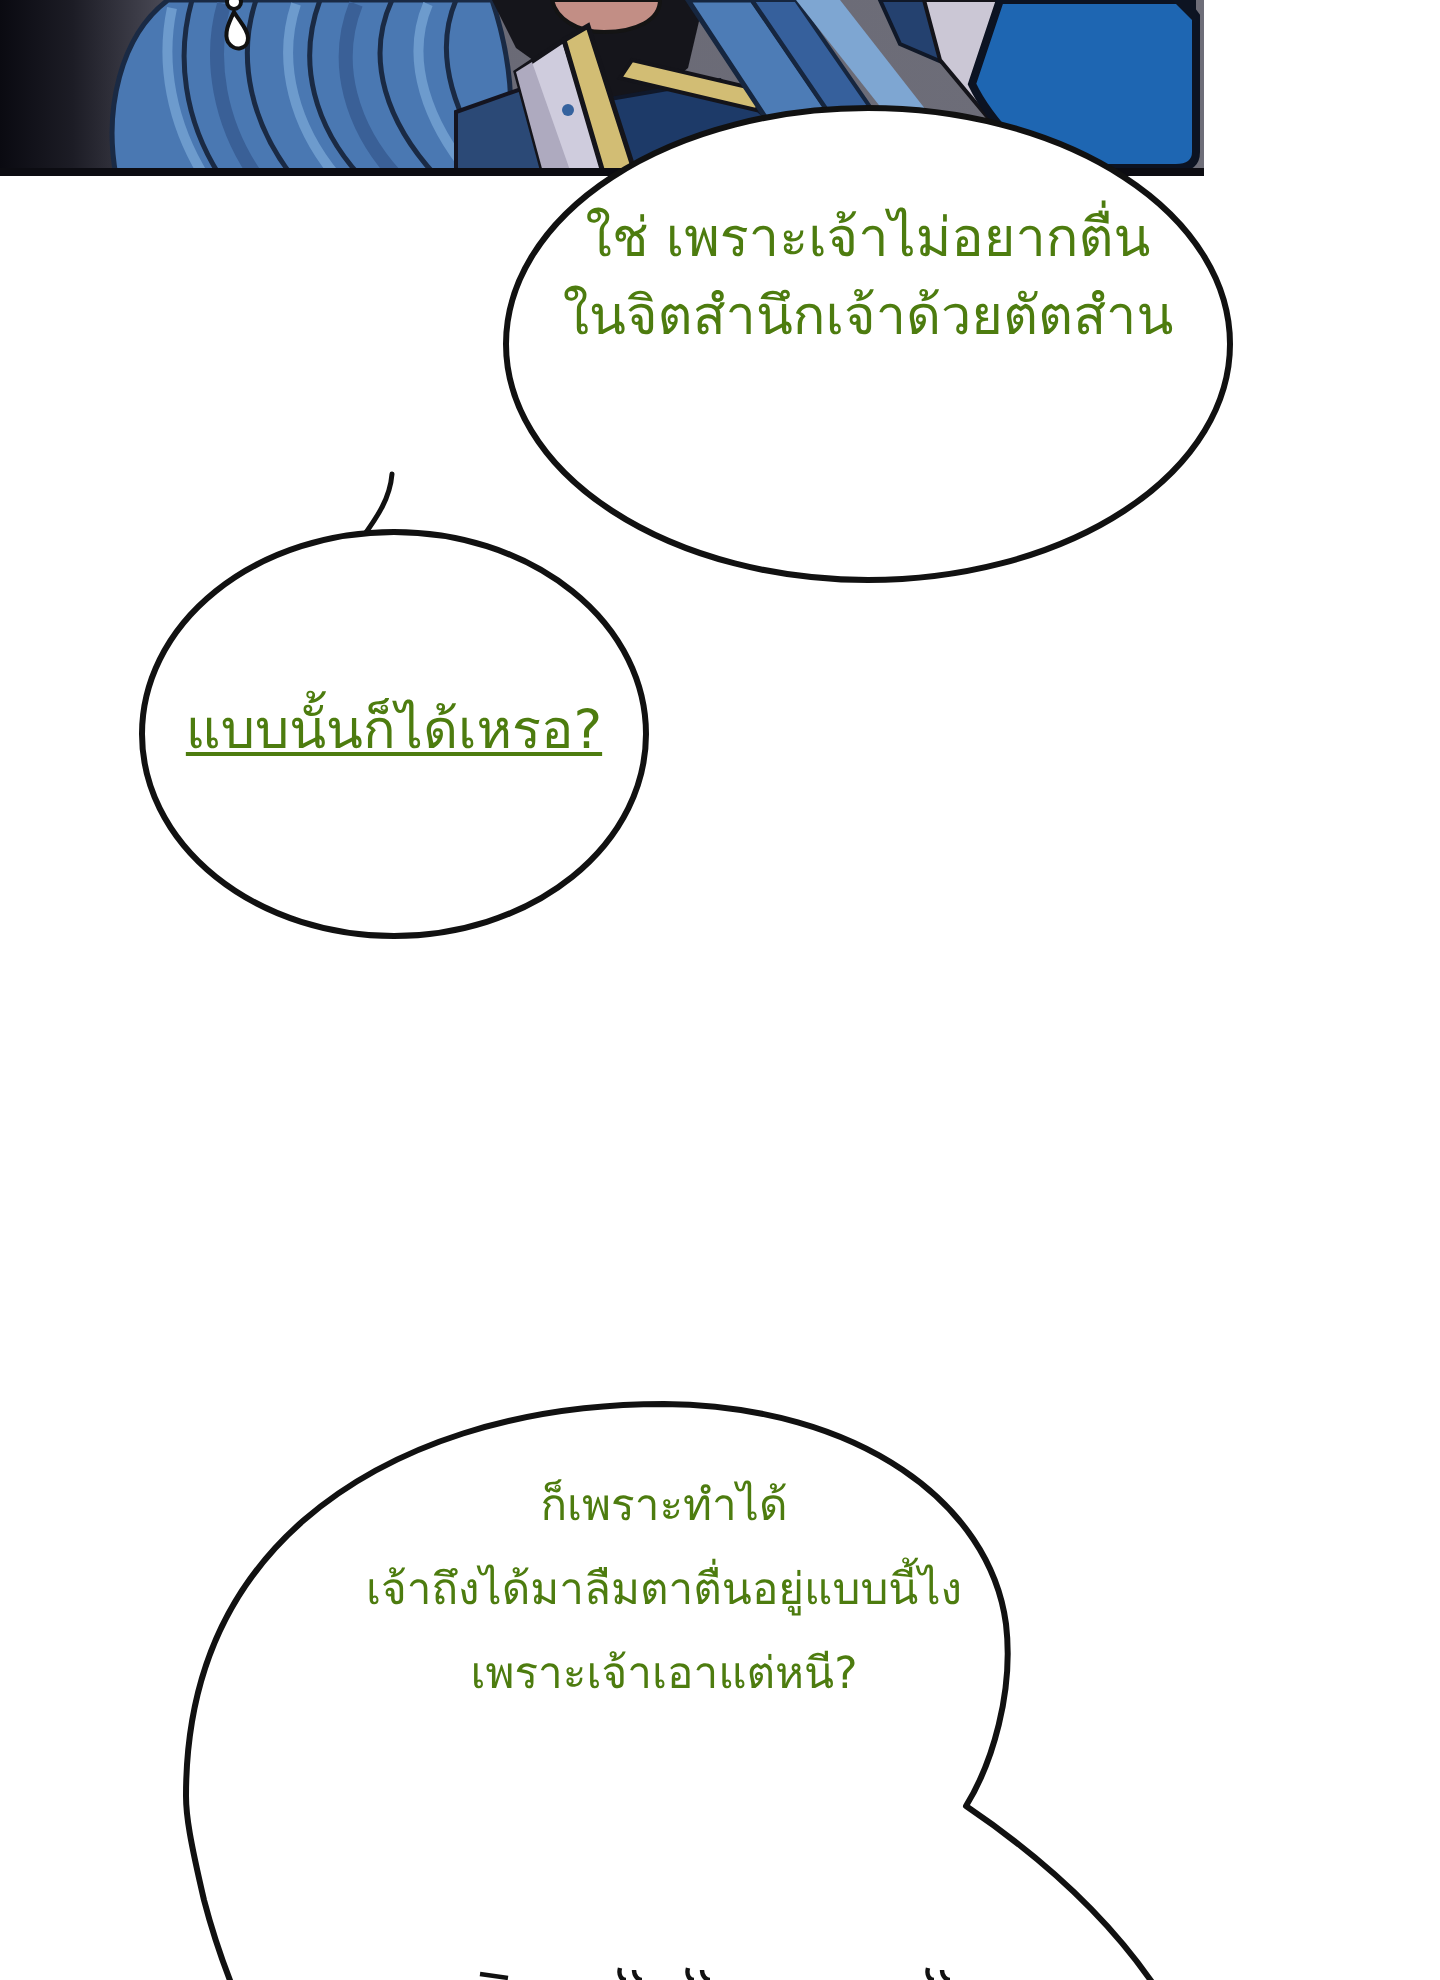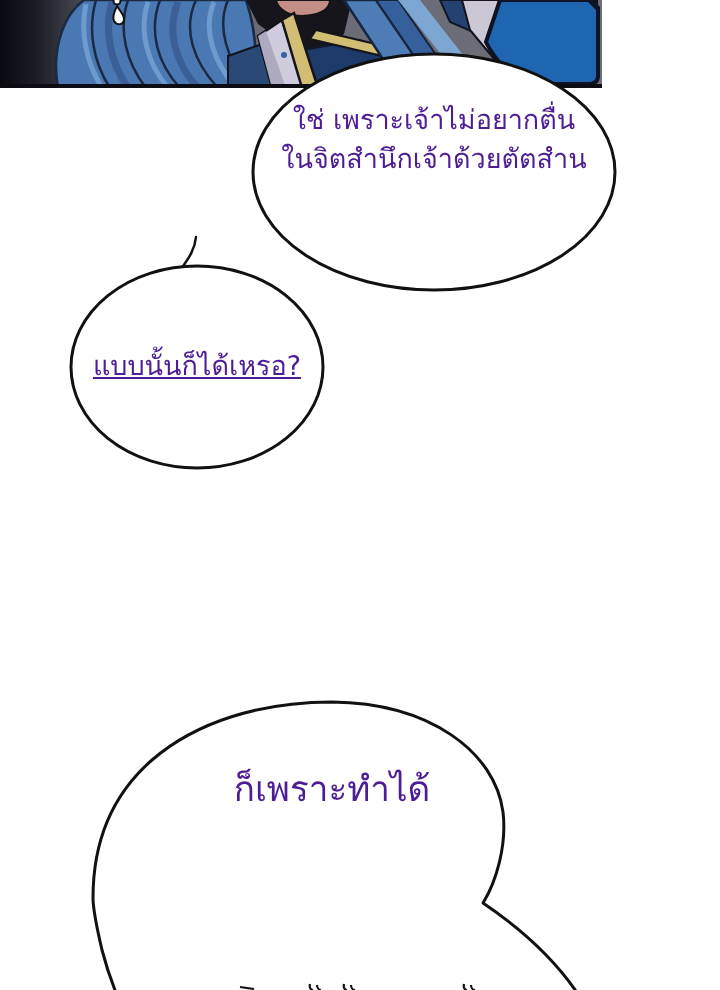--- a/index.html
+++ b/index.html
@@ -18,27 +18,27 @@
     width: 602px; height: 88px;
   }
   .bubble-layer {
     position: absolute;
     left: 0; top: 0;
     width: 720px; height: 990px;
   }
   .bubble-text {
     position: absolute;
     text-align: center;
-    color: #4c1d95;
+    color: #4d7c0f;
     white-space: nowrap;
   }
   .bubble-text span { display: block; }
   .bt1 { left: 254px; top: 100px; width: 360px; font-size: 27px; line-height: 39px; }
   .bt2 { left: 77px;  top: 346px; width: 240px; font-size: 27px; line-height: 40px; text-decoration: underline; }
-  .bt3 { left: 100px; top: 768px; width: 464px; font-size: 35px; line-height: 42px; }
+  .bt3 { left: 100px; top: 733px; width: 464px; font-size: 22px; line-height: 42px; }
 </style>
 </head>
 <body>
 
 <div class="page">
 
   <div class="panel">
     <svg width="602" height="88" viewBox="0 0 602 88">
       <defs>
         <linearGradient id="bgGrad" x1="0" y1="0" x2="1" y2="0">
@@ -134,15 +134,17 @@
     <span>ใช่ เพราะเจ้าไม่อยากตื่น</span>
     <span>ในจิตสำนึกเจ้าด้วยตัตสำน</span>
   </div>
 
   <div class="bubble-text bt2">
     <span>แบบนั้นก็ได้เหรอ?</span>
   </div>
 
   <div class="bubble-text bt3">
     <span>ก็เพราะทำได้</span>
+    <span>เจ้าถึงได้มาลืมตาตื่นอยู่แบบนี้ไง</span>
+    <span>เพราะเจ้าเอาแต่หนี?</span>
   </div>
 
 </div>
 
 </body></html>

